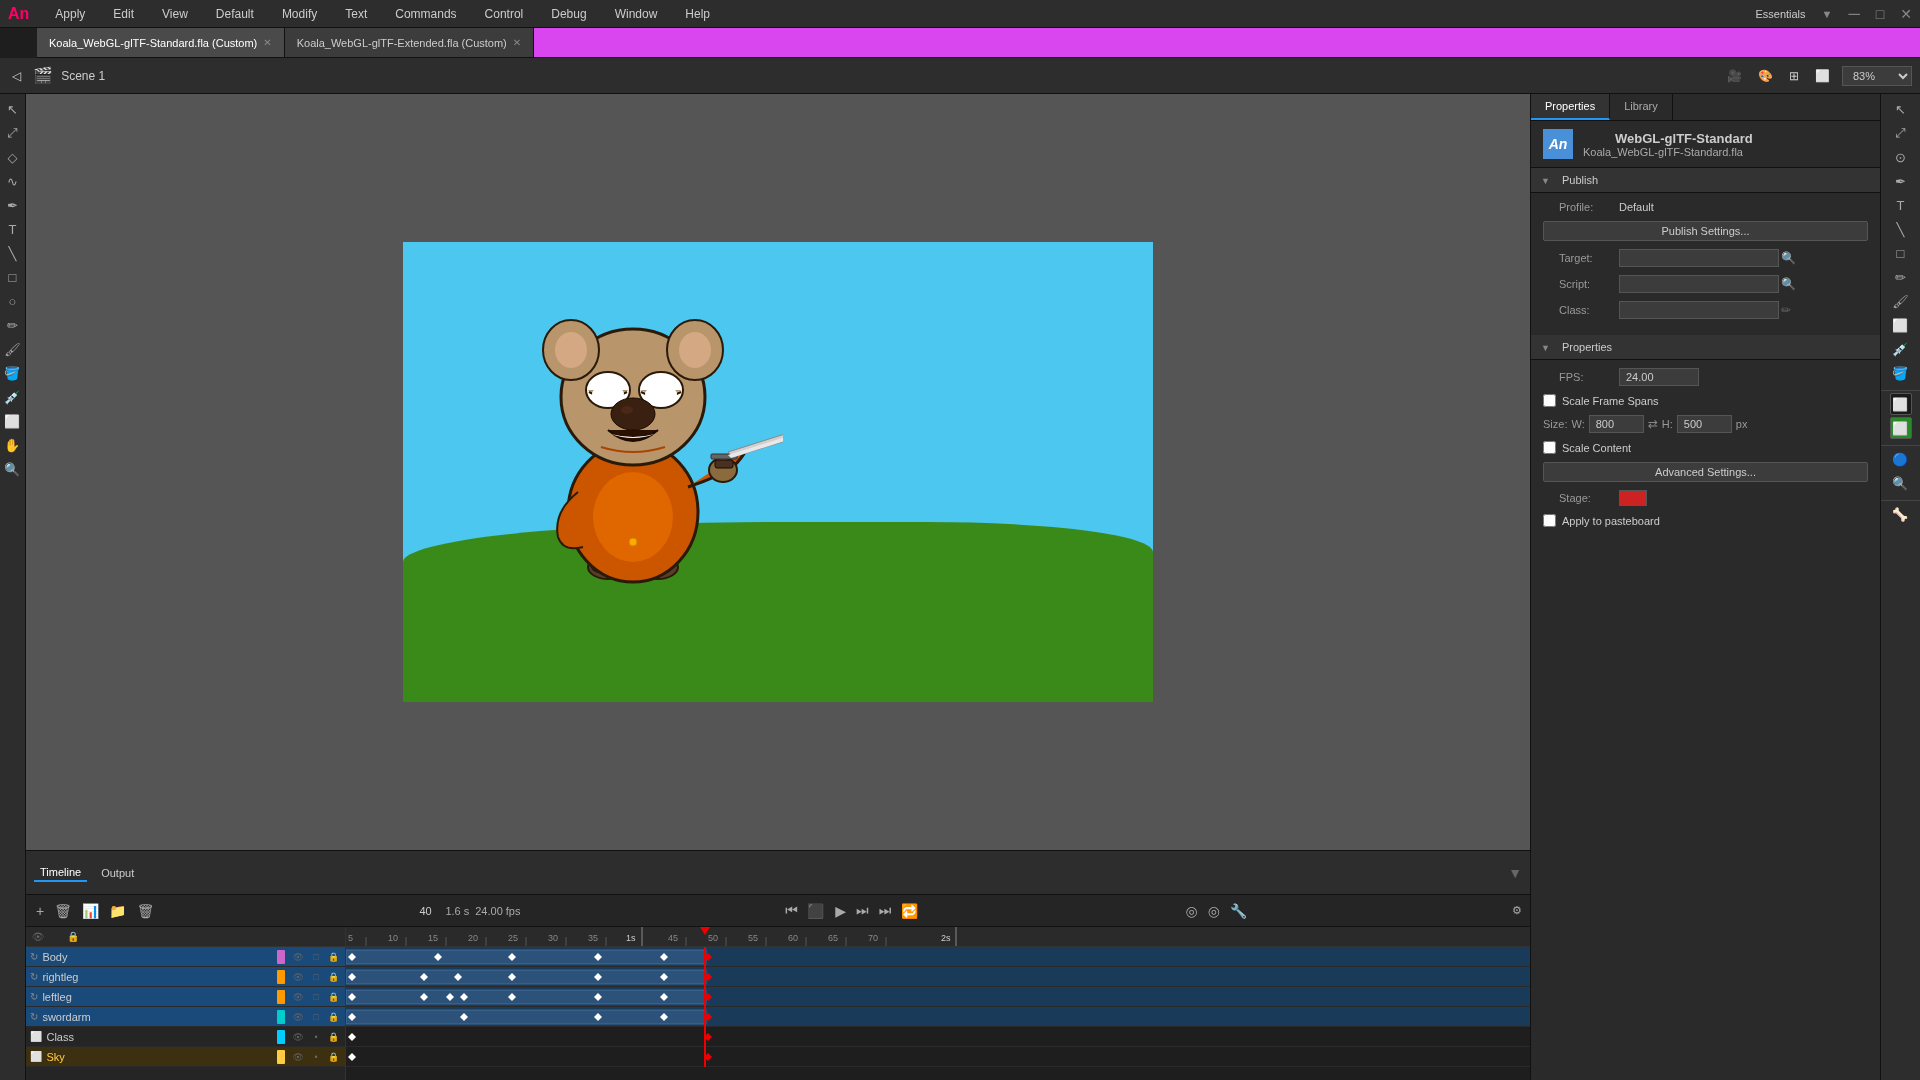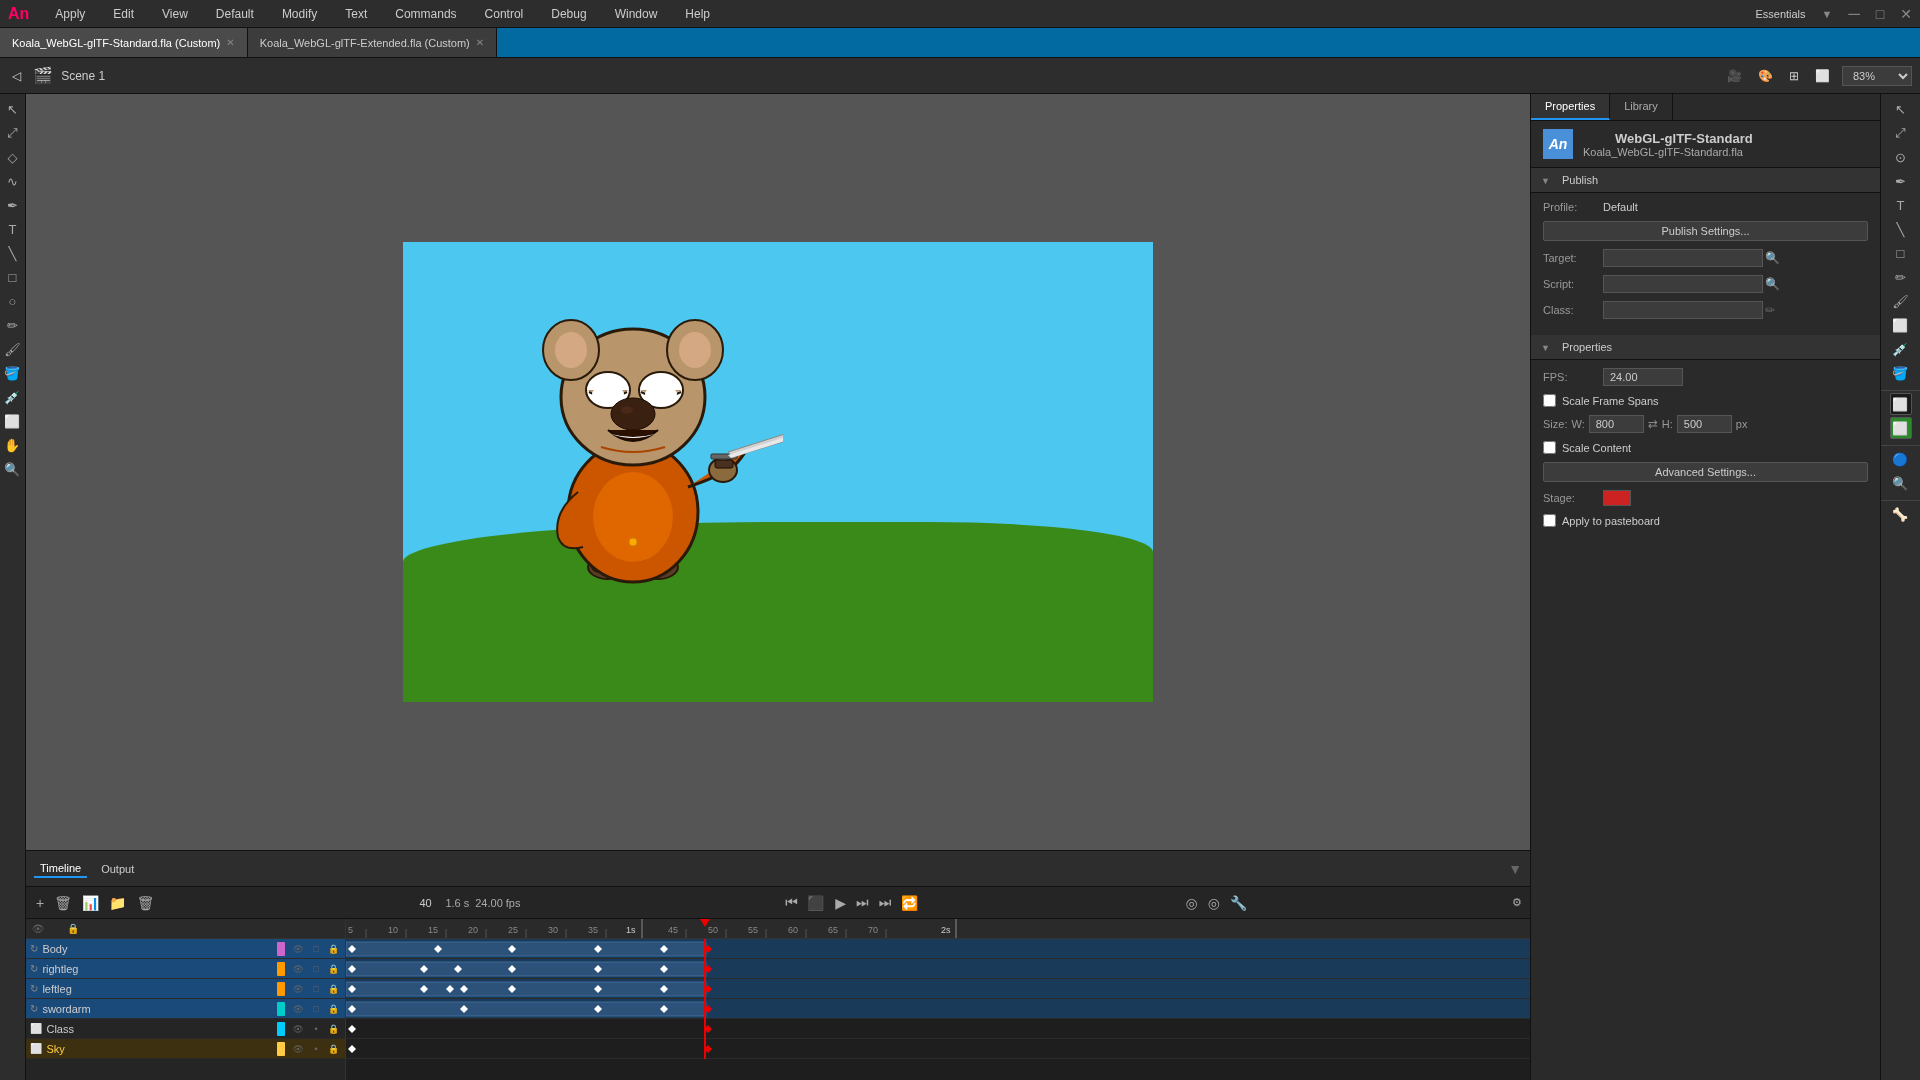--- a/index.html
+++ b/index.html
@@ -4,21 +4,21 @@
   <style>
     * { margin: 0; padding: 0; box-sizing: border-box; }
     body { width: 1920px; height: 1080px; background: #1e1e1e; font-family: 'Segoe UI', Arial, sans-serif; font-size: 11px; color: #ccc; overflow: hidden; }
 
     
     #menu-bar { display: flex; align-items: center; height: 28px; background: #2d2d2d; border-bottom: 1px solid #111; padding: 0 8px; gap: 16px; }
     #menu-bar .app-icon { color: #f06; font-size: 16px; font-weight: bold; margin-right: 4px; }
     .menu-item { color: #ccc; cursor: pointer; padding: 2px 6px; font-size: 12px; }
 
     
-    #tab-bar { display: flex; align-items: center; height: 30px; background: #0369a1; border-bottom: 1px solid #111; }
+    #tab-bar { display: flex; align-items: center; height: 30px; background: #d946ef; border-bottom: 1px solid #111; margin-left: 37px; }
     .tab { display: flex; align-items: center; gap: 6px; padding: 0 12px; height: 100%; background: #3c3c3c; border-right: 1px solid #111; color: #ccc; font-size: 11px; cursor: pointer; }
     .tab.active { background: #4a4a4a; color: #fff; }
     .tab-close { color: #888; font-size: 10px; cursor: pointer; }
 
     
     #toolbar { display: flex; align-items: center; height: 36px; background: #2d2d2d; border-bottom: 1px solid #111; padding: 0 8px; gap: 8px; }
     .toolbar-btn { background: none; border: none; color: #ccc; cursor: pointer; padding: 2px 4px; font-size: 12px; }
     .scene-label { color: #ccc; font-size: 12px; }
     .zoom-select { background: #3c3c3c; border: 1px solid #555; color: #ccc; padding: 2px 6px; font-size: 11px; width: 70px; }
 
@@ -45,34 +45,34 @@
     #right-panel { width: 350px; background: #2a2a2a; border-left: 1px solid #111; display: flex; flex-direction: column; }
     #right-tabs { display: flex; border-bottom: 1px solid #111; }
     .right-tab { padding: 6px 14px; cursor: pointer; font-size: 11px; color: #aaa; border-right: 1px solid #111; }
     .right-tab.active { color: #fff; background: #333; border-bottom: 2px solid #2196f3; }
 
     
     #properties-content { flex: 1; overflow-y: auto; padding: 0; }
     .prop-section-header { display: flex; align-items: center; gap: 12px; padding: 6px 10px; background: #333; border-bottom: 1px solid #111; cursor: pointer; font-size: 11px; color: #ccc; }
     .prop-section-body { padding: 8px 12px; }
     .prop-row { display: flex; align-items: center; margin-bottom: 8px; }
-    .prop-label { width: 60px; color: #999; font-size: 11px; }
+    .prop-label { width: 60px; color: #999; font-size: 11px; margin-left: 16px; }
     .prop-value { flex: 1; color: #ccc; font-size: 11px; }
     .prop-input { background: #3c3c3c; border: 1px solid #555; color: #ccc; padding: 2px 6px; font-size: 11px; width: 80px; }
     .prop-button { background: #3c3c3c; border: 1px solid #555; color: #ccc; padding: 3px 10px; font-size: 11px; cursor: pointer; border-radius: 2px; }
     .checkbox-row { display: flex; align-items: center; gap: 6px; margin-bottom: 8px; font-size: 11px; color: #ccc; }
     .file-name { color: #aaa; font-size: 11px; }
 
     
     #doc-icon-area { display: flex; align-items: center; gap: 10px; padding: 8px 12px; border-bottom: 1px solid #111; }
     .doc-icon { width: 30px; height: 30px; background: #4a90d9; display: flex; align-items: center; justify-content: center; color: #fff; font-size: 14px; font-style: italic; font-weight: bold; }
 
     
     #timeline-panel { height: 230px; background: #1e1e1e; border-top: 1px solid #111; }
-    #timeline-header { display: flex; align-items: center; padding: 0 8px; height: 36px; background: #2d2d2d; border-bottom: 1px solid #111; gap: 8px; }
+    #timeline-header { display: flex; align-items: center; padding: 0 8px; height: 44px; background: #2d2d2d; border-bottom: 1px solid #111; gap: 8px; }
     .timeline-tab { color: #ccc; font-size: 11px; cursor: pointer; padding: 2px 6px; }
     .timeline-tab.active { color: #fff; border-bottom: 2px solid #2196f3; }
     #timeline-controls { display: flex; align-items: center; padding: 4px 8px; background: #252525; border-bottom: 1px solid #111; gap: 6px; height: 32px; }
     .tl-btn { background: none; border: none; color: #aaa; cursor: pointer; font-size: 14px; padding: 2px; }
     .tl-frame-num { color: #ccc; font-size: 11px; min-width: 20px; }
     .tl-fps { color: #aaa; font-size: 11px; }
 
     
     #timeline-tracks { display: flex; height: calc(230px - 28px - 32px); }
     #track-labels { width: 320px; background: #252525; border-right: 1px solid #333; }

